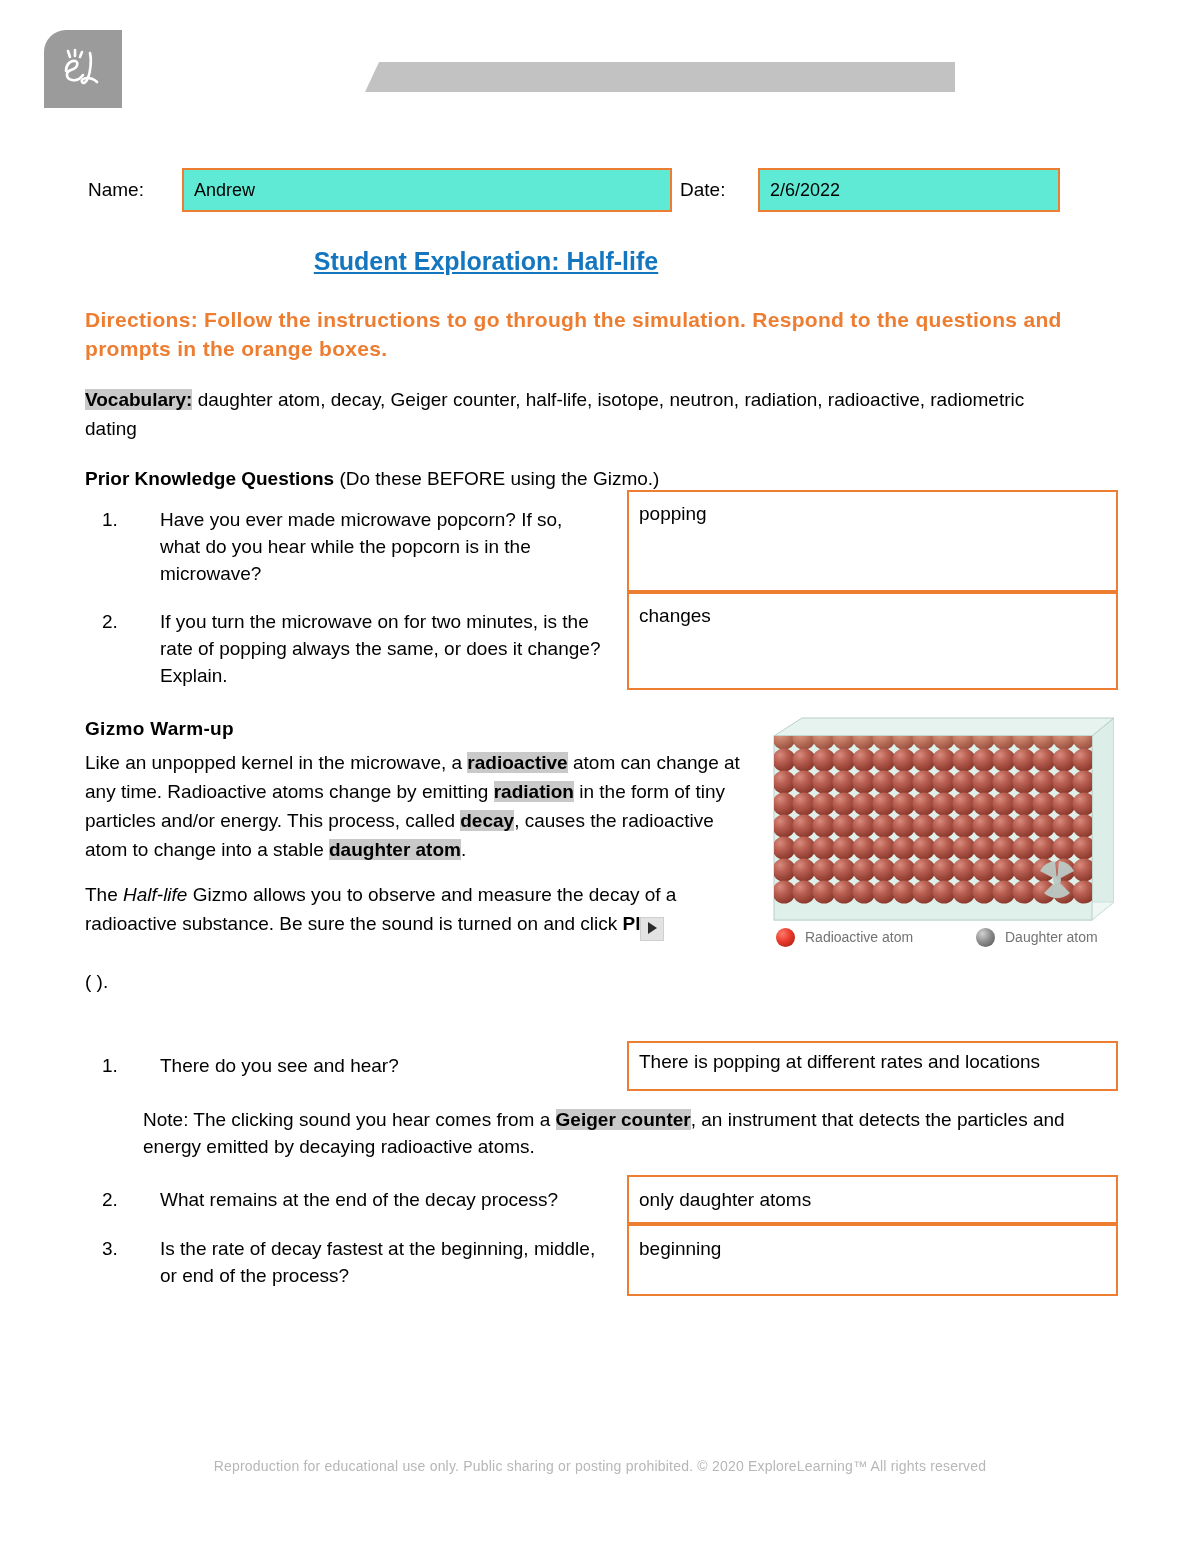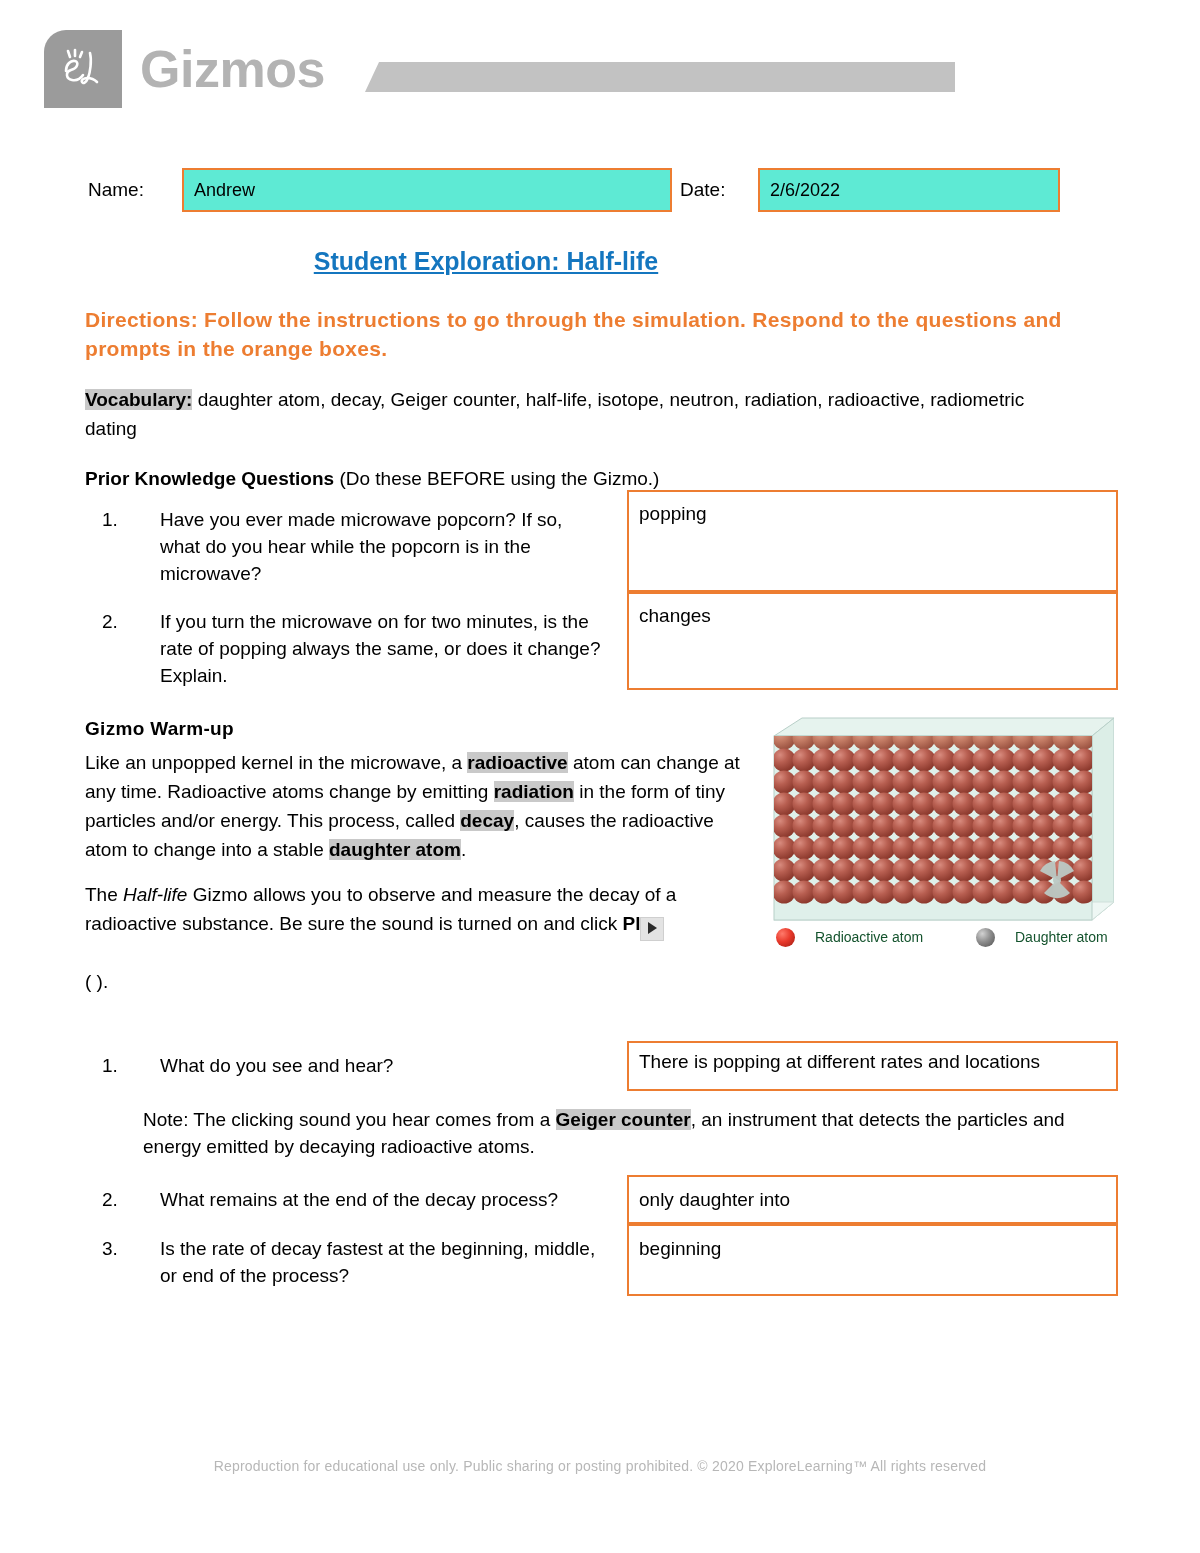--- a/index.html
+++ b/index.html
@@ -209,23 +209,23 @@
     position: absolute;
     left: 772px; top: 924px;
     width: 340px; height: 26px;
     font-size: 14px;
   }
   .legend .li {
     position: absolute;
     top: 0;
     display: flex;
     align-items: center;
-    gap: 20px;
+    gap: 10px;
     line-height: 26px;
-    color: #14532d;
+    color: #737373;
   }
   .legend .li.a { left: 4px; }
   .legend .li.b { left: 204px; }
   .dot {
     width: 19px; height: 19px;
     border-radius: 50%;
     display: inline-block;
   }
   .dot.red {
     background: radial-gradient(circle at 33% 30%, #ff7a6b 0%, #e8392b 45%, #9d1a10 100%);
@@ -262,21 +262,20 @@
     <svg width="48" height="44" viewBox="0 0 48 44" aria-hidden="true">
       <g stroke="#ffffff" stroke-width="2.6" fill="none" stroke-linecap="round">
         <path d="M11 10 L9 4"></path>
         <path d="M16 9 L16 3"></path>
         <path d="M21 10 L23 5"></path>
         <path d="M7 24 C7 17, 12 13, 16 14 C20 15, 19 21, 12 23 C6 25, 7 32, 13 33 C18 34, 22 31, 24 28"></path>
         <path d="M31 6 C33 14, 31 26, 29 31 C27 36, 24 37, 23 35 C22 33, 25 31, 28 31 C33 31, 36 33, 38 35"></path>
       </g>
     </svg>
   </div>
-  <div class="logo-word">Gizmos</div>
   <div class="logo-bar"></div>
 </div>
 
 <div class="namedate">
   <span class="nd-label name">Name:</span>
   <div class="nd-box name">Andrew</div>
   <span class="nd-label date">Date:</span>
   <div class="nd-box date">2/6/2022</div>
 </div>
 
@@ -504,33 +503,33 @@
     <span>Radioactive atom</span>
   </div>
   <div class="li b">
     <span class="dot grey"></span>
     <span>Daughter atom</span>
   </div>
 </div>
 
 <div class="q" style="left:102px; top:1052px; width:500px;">
   <span class="num">1.</span>
-  <span class="txt">What do you see and hear?</span>
+  <span class="txt">There do you see and hear?</span>
 </div>
 <div class="abox" style="left:627px; top:1041px; width:491px; height:50px; padding-top:6px;">There is popping at different rates and locations</div>
 
 <div class="note">
   <span>Note: The clicking sound you hear comes from a </span><span class="hl">Geiger counter</span><span>, an instrument that detects the particles and energy emitted by decaying radioactive atoms.</span>
 </div>
 
 <div class="q" style="left:102px; top:1186px; width:510px;">
   <span class="num">2.</span>
   <span class="txt">What remains at the end of the decay process?</span>
 </div>
-<div class="abox" style="left:627px; top:1175px; width:491px; height:49px; padding-top:10px;">only daughter into</div>
+<div class="abox" style="left:627px; top:1175px; width:491px; height:49px; padding-top:10px;">only daughter atoms</div>
 
 <div class="q" style="left:102px; top:1235px; width:510px;">
   <span class="num">3.</span>
   <span class="txt">Is the rate of decay fastest at the beginning, middle, or end of the process?</span>
 </div>
 <div class="abox" style="left:627px; top:1224px; width:491px; height:72px; padding-top:10px;">beginning</div>
 
 <div class="footer">Reproduction for educational use only. Public sharing or posting prohibited. © 2020 ExploreLearning™ All rights reserved</div>
 
 </body></html>

